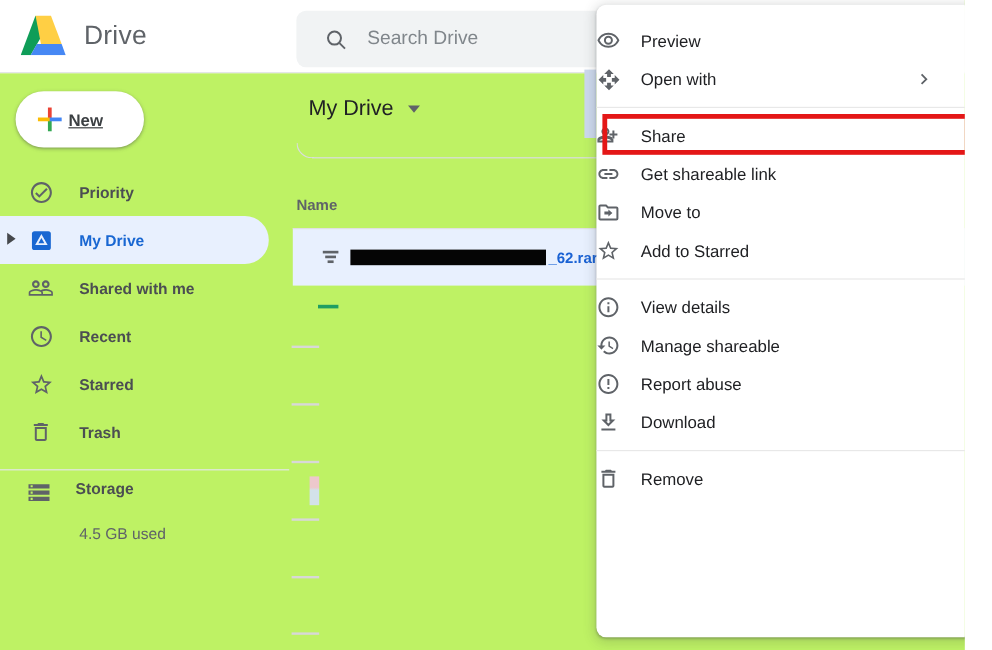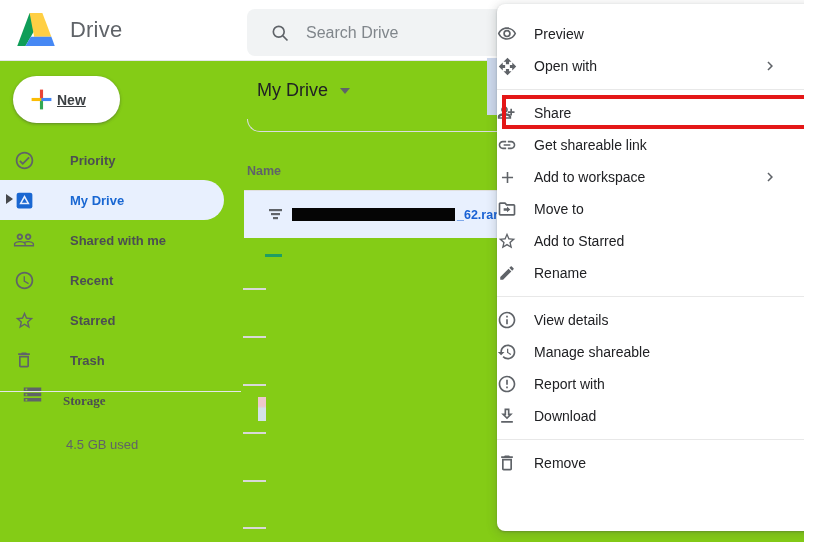--- a/index.html
+++ b/index.html
@@ -1,43 +1,43 @@
 <!DOCTYPE html>
 <html><head>
 <meta charset="utf-8">
 <style>
   * { margin:0; padding:0; box-sizing:border-box; }
   html,body { width:827px; height:542px; }
   body { font-family:"Liberation Sans","DejaVu Sans",sans-serif; background:#fff; color:#202124; }
-  .stage { position:relative; width:804px; height:542px; overflow:hidden; background:#84cc16; }
+  .stage { position:relative; width:804px; height:542px; overflow:hidden; background:#bef264; }
 
   
   .header { position:absolute; left:0; top:0; width:827px; height:61px; background:#fff; border-bottom:1px solid #e4e6e8; }
   .logo { position:absolute; left:17px; top:13px; display:flex; align-items:center; }
   .logo-text { margin-left:15px; font-size:22px; color:#5f6368; letter-spacing:.2px; }
   .searchbar { position:absolute; left:247px; top:9px; width:563px; height:47px; background:#f1f3f4; border-radius:8px; display:flex; align-items:center; }
   .search-icon { margin-left:23px; display:flex; }
   .searchbar input { border:none; outline:none; background:transparent; font-size:16px; color:#202124; margin-left:16px; width:420px; font-family:inherit; }
   .searchbar input::placeholder { color:#80868b; }
 
   
   .new-btn { position:absolute; left:13px; top:76px; width:107px; height:47px; background:#fff; border-radius:25px;
              box-shadow:0 1px 2px 0 rgba(60,64,67,.30),0 1px 3px 1px rgba(60,64,67,.15);
              display:flex; align-items:center; cursor:pointer; }
   .new-btn .plus { margin-left:16px; display:flex; }
   .new-btn .nlabel { margin-left:3px; font-size:14px; font-weight:700; color:#3c4043;text-decoration:underline; }
   .nav { position:absolute; left:0; top:140px; width:234px; }
-  .nav-item { position:relative; height:40px; display:flex; align-items:center; padding-left:12px; cursor:pointer;gap:14px; }
+  .nav-item { position:relative; height:40px; display:flex; align-items:center; padding-left:22px; cursor:pointer; }
   .nav-item .nicon { width:24px; height:24px; display:flex; align-items:center; justify-content:center; }
   .nav-item .ntext { margin-left:20px; font-size:13px; font-weight:700; color:#4b4e52; }
   .nav-item.sel { background:#e8f0fe; width:224px; border-radius:0 24px 24px 0; }
   .nav-item.sel .ntext { color:#1967d2; }
   .expand-arrow { position:absolute; left:6px; top:14px; width:0; height:0; border-top:5px solid transparent; border-bottom:5px solid transparent; border-left:7px solid #45484c; }
   .side-divider { position:absolute; left:0; top:391px; width:241px; height:1px; background:#e4e6e8; }
-  .storage-row { position:absolute; left:22px; top:384px; display:flex; align-items:flex-end;font-family:Liberation Serif, serif; }
+  .storage-row { position:absolute; left:22px; top:400px; display:flex; align-items:flex-start; }
   .storage-row .ntext { margin-left:20px; font-size:13px; font-weight:700; color:#4b4e52; }
   .storage-used { position:absolute; left:66px; top:437px; font-size:13px; color:#5f6368; }
 
   
   .page-title { position:absolute; left:257px; top:80px; font-size:18px; color:#202124; display:flex; align-items:center; cursor:pointer; }
   .caret { margin-left:12px; width:0; height:0; border-left:5px solid transparent; border-right:5px solid transparent; border-top:6px solid #5f6368; }
   .panel-corner { position:absolute; left:247px; top:119px; width:15px; height:13px; border-left:1px solid #dadce0; border-bottom:1px solid #dadce0; border-bottom-left-radius:13px; }
   .panel-top-line { position:absolute; left:260px; top:131px; width:557px; height:1px; background:#dadce0; }
   .col-header { position:absolute; left:247px; top:164px; font-size:12.5px; font-weight:700; color:#5f6368; cursor:pointer;text-align:right; }
   .file-row { position:absolute; left:244px; top:190px; width:573px; height:48px; background:#e8f0fe; border-top:1px solid #e0e0e0; display:flex; align-items:center; cursor:pointer; }
@@ -245,55 +245,34 @@
     <div class="mi">
       <span class="mic">
         <svg width="20" height="20" viewBox="0 0 24 24" fill="#5f6368">
             <path d="M3.9 12c0-1.71 1.39-3.1 3.1-3.1h4V7H7c-2.76 0-5 2.24-5 5s2.24 5 5 5h4v-1.9H7c-1.71 0-3.1-1.39-3.1-3.1zM8 13h8v-2H8v2zm9-6h-4v1.9h4c1.71 0 3.1 1.39 3.1 3.1s-1.39 3.1-3.1 3.1h-4V17h4c2.76 0 5-2.24 5-5s-2.24-5-5-5z"></path>
           </svg>
       </span>
       <span class="mil">Get shareable link</span>
     </div>
     <div class="mi">
       <span class="mic">
-        <svg width="19" height="19" viewBox="0 0 24 24" fill="#5f6368">
-            <path d="M19 13h-6v6h-2v-6H5v-2h6V5h2v6h6v2z"></path>
-          </svg>
-      </span>
-      <span class="mil">Add to workspace</span>
-      <span class="sub">
-        <svg width="18" height="18" viewBox="0 0 24 24" fill="#5f6368">
-            <path d="M8.59 16.59L13.17 12 8.59 7.41 10 6l6 6-6 6z"></path>
-          </svg>
-      </span>
-    </div>
-    <div class="mi">
-      <span class="mic">
         <svg width="20" height="20" viewBox="0 0 24 24" fill="#5f6368">
             <path d="M20 6h-8l-2-2H4c-1.1 0-1.99.9-1.99 2L2 18c0 1.1.9 2 2 2h16c1.1 0 2-.9 2-2V8c0-1.1-.9-2-2-2zm0 12H4V6h5.17l2 2H20v10zm-8.01-2L16 12.5 11.99 9v2H8v3h3.99v2z"></path>
           </svg>
       </span>
       <span class="mil">Move to</span>
     </div>
     <div class="mi">
       <span class="mic">
         <svg width="20" height="20" viewBox="0 0 24 24" fill="#5f6368">
             <path d="M22 9.24l-7.19-.62L12 2 9.19 8.63 2 9.24l5.46 4.73L5.82 21 12 17.27 18.18 21l-1.63-7.03L22 9.24zM12 15.4l-3.76 2.27 1-4.28-3.32-2.88 4.38-.38L12 6.1l1.71 4.04 4.38.38-3.32 2.88 1 4.28L12 15.4z"></path>
           </svg>
       </span>
       <span class="mil">Add to Starred</span>
     </div>
-    <div class="mi">
-      <span class="mic">
-        <svg width="18" height="18" viewBox="0 0 24 24" fill="#5f6368">
-            <path d="M3 17.25V21h3.75L17.81 9.94l-3.75-3.75L3 17.25zM20.71 7.04c.39-.39.39-1.02 0-1.41l-2.34-2.34c-.39-.39-1.02-.39-1.41 0l-1.83 1.83 3.75 3.75 1.83-1.83z"></path>
-          </svg>
-      </span>
-      <span class="mil">Rename</span>
-    </div>
 
     <div class="mdiv"></div>
 
     <div class="mi">
       <span class="mic">
         <svg width="20" height="20" viewBox="0 0 24 24" fill="#5f6368">
             <path d="M11 7h2v2h-2zm0 4h2v6h-2zm1-9C6.48 2 2 6.48 2 12s4.48 10 10 10 10-4.48 10-10S17.52 2 12 2zm0 18c-4.41 0-8-3.59-8-8s3.59-8 8-8 8 3.59 8 8-3.59 8-8 8z"></path>
           </svg>
       </span>
       <span class="mil">View details</span>
@@ -305,21 +284,21 @@
           </svg>
       </span>
       <span class="mil">Manage shareable</span>
     </div>
     <div class="mi">
       <span class="mic">
         <svg width="20" height="20" viewBox="0 0 24 24" fill="#5f6368">
             <path d="M11 15h2v2h-2zm0-8h2v6h-2zm.99-5C6.47 2 2 6.48 2 12s4.47 10 9.99 10C17.52 22 22 17.52 22 12S17.52 2 11.99 2zM12 20c-4.42 0-8-3.58-8-8s3.58-8 8-8 8 3.58 8 8-3.58 8-8 8z"></path>
           </svg>
       </span>
-      <span class="mil">Report with</span>
+      <span class="mil">Report abuse</span>
     </div>
     <div class="mi">
       <span class="mic">
         <svg width="20" height="20" viewBox="0 0 24 24" fill="#5f6368">
             <path d="M19 9h-4V3H9v6H5l7 7 7-7zm-8 2V5h2v6h1.17L12 13.17 9.83 11H11zm-6 7h14v2H5z"></path>
           </svg>
       </span>
       <span class="mil">Download</span>
     </div>
 

